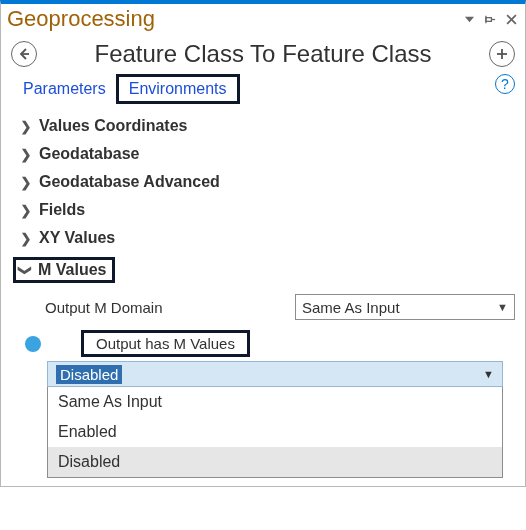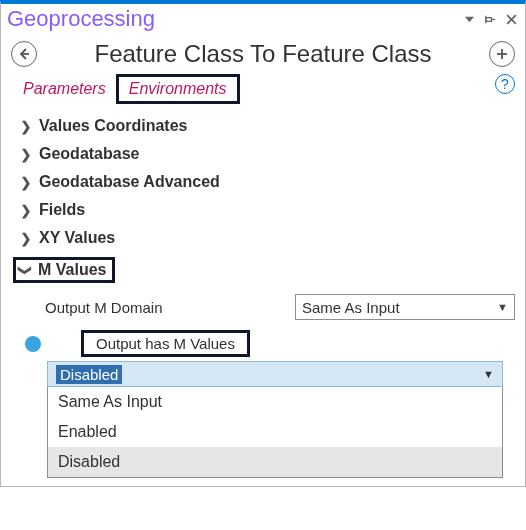--- a/index.html
+++ b/index.html
@@ -1,26 +1,26 @@
 <!DOCTYPE html>
 <html><head>
 <meta charset="utf-8">
 <style>
   * { box-sizing: border-box; margin: 0; padding: 0; font-family: "Segoe UI", Arial, sans-serif; }
   body { width: 526px; height: 530px; background: #fff; font-size: 15px; color: #323232; overflow: hidden; }
   .panel { border: 1px solid #b8b8b8; border-top: 4px solid #0078d4; width: 100%; position: relative; }
   .titlebar { display: flex; align-items: center; padding: 2px 6px; }
-  .title { color: #8b5cf6; font-size: 22px; font-weight: 400; flex: 1; }
+  .title { color: #a16207; font-size: 22px; font-weight: 400; flex: 1; }
   .winbtn { width: 15px; height: 15px; margin-left: 6px; color: #666; display:inline-flex; align-items:center; justify-content:center; }
   .header { display: flex; align-items: center; padding: 6px 10px 2px 10px; position: relative; }
   .back-btn { width: 26px; height: 26px; border: 1.5px solid #666; border-radius: 50%; display:flex; align-items:center; justify-content:center; color:#555; cursor:pointer;}
   .plus-btn { width: 26px; height: 26px; border: 1.5px solid #666; border-radius: 50%; display:flex; align-items:center; justify-content:center; color:#555; cursor:pointer; }
   .tool-title { flex:1; text-align:center; font-size: 24px; padding: 0 10px; }
   .tabs { display:flex; align-items:center; padding: 4px 10px 6px 12px; position:relative; }
-  .tab { padding: 3px 10px; font-size:16px; color:#be185d; cursor:pointer;font-style:italic; }
+  .tab { padding: 3px 10px; font-size:16px; color:#1d4ed8; cursor:pointer; }
   .redbox { border: 3px solid #0f172a; }
   .help-icon { position:absolute; right:10px; top:4px; width:20px; height:20px; border:1.5px solid #0078d4; border-radius:50%; color:#0078d4; font-size:14px; display:flex; align-items:center; justify-content:center; }
   .sections { padding: 2px 10px 8px 18px; }
   .section-row { display:flex; align-items:center; padding: 5px 0; font-weight:700; font-size:16px; cursor:pointer; }
   .caret { width:14px; display:inline-flex; justify-content:center; margin-right:6px; color:#555; font-size:13px;}
   .mvalues-header { display:inline-flex; align-items:center; }
   .subrow { display:flex; align-items:center; padding: 6px 0 6px 26px; font-weight:400; }
   .subrow-label { flex:1; }
   .combo { width: 220px; height: 26px; border:1px solid #8d8d8d; display:flex; align-items:center; padding:0 6px; justify-content:space-between; font-size:15px; background:#fff; cursor:pointer;}
   .combo .cv { flex:1; }

